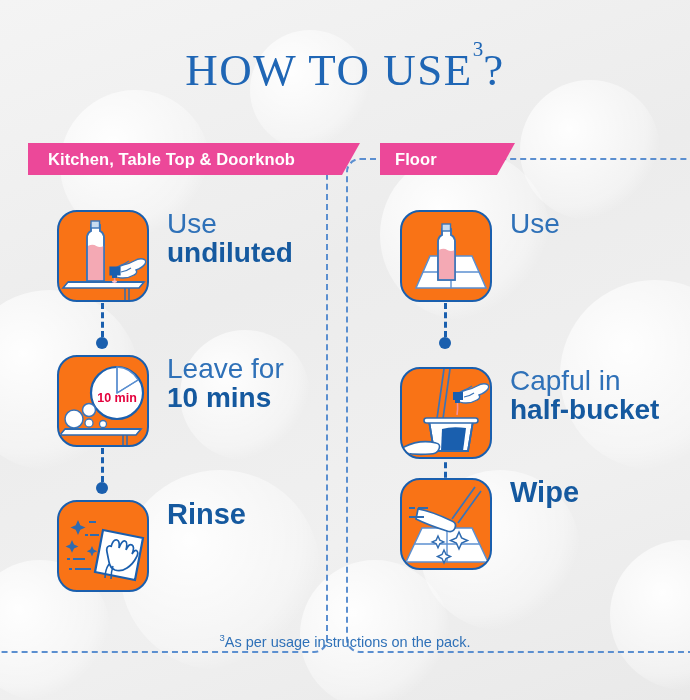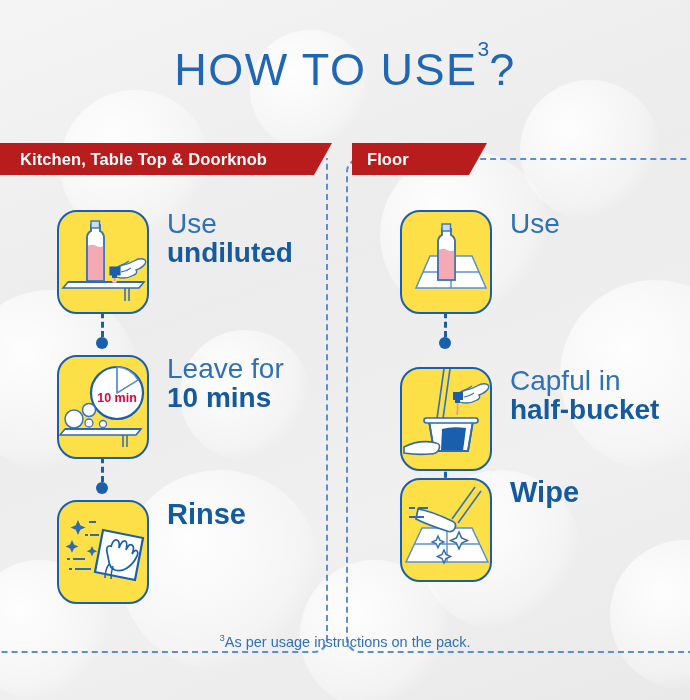--- a/index.html
+++ b/index.html
@@ -30,21 +30,21 @@
   #title {
     position: absolute;
     top: 44px;
     left: 0;
     width: 690px;
     text-align: center;
     font-size: 45px;
     letter-spacing: 1.5px;
     color: #1f66b5;
     font-weight: 400;
-    font-family: Liberation Sans, sans-serif;
+    font-family: Liberation Serif, serif;
     white-space: nowrap;
   }
   #title sup {
     font-size: 21px;
     top: -0.62em;
     position: relative;
     letter-spacing: 0;
   }
 
   
@@ -74,29 +74,30 @@
     border-top-left-radius: 14px;
     border-bottom-left-radius: 14px;
     border-top-right-radius: 0;
     border-bottom-right-radius: 0;
   }
 
   
   .banner {
     position: absolute;
     height: 32px;
-    background: #b91c1c;
+    background: #ec4899;
     color: #ffffff;
     font-size: 16.5px;
     font-weight: bold;
     display: flex;
     align-items: center;
     letter-spacing: 0.1px;
     white-space: nowrap;
     clip-path: polygon(0 0, 100% 0, calc(100% - 18px) 100%, 0 100%);
+    margin-left: 28px;
   }
   #banner-kitchen {
     left: 0px;
     top: 143px;
     width: 332px;
     padding-left: 20px;
   }
   #banner-floor {
     left: 352px;
     top: 143px;
@@ -105,24 +106,24 @@
   }
 
   
   .step {
     position: absolute;
     display: flex;
     align-items: flex-start;
   }
   .card {
     width: 92px;
-    height: 104px;
+    height: 92px;
     border: 2.4px solid #1a5fae;
     border-radius: 20px;
-    background: #fde047;
+    background: #f97316;
     position: relative;
     overflow: hidden;
     flex: none;
   }
   .card svg { display: block; }
 
   .label {
     margin-left: 18px;
     line-height: 1.02;
     color: #1b63ad;

